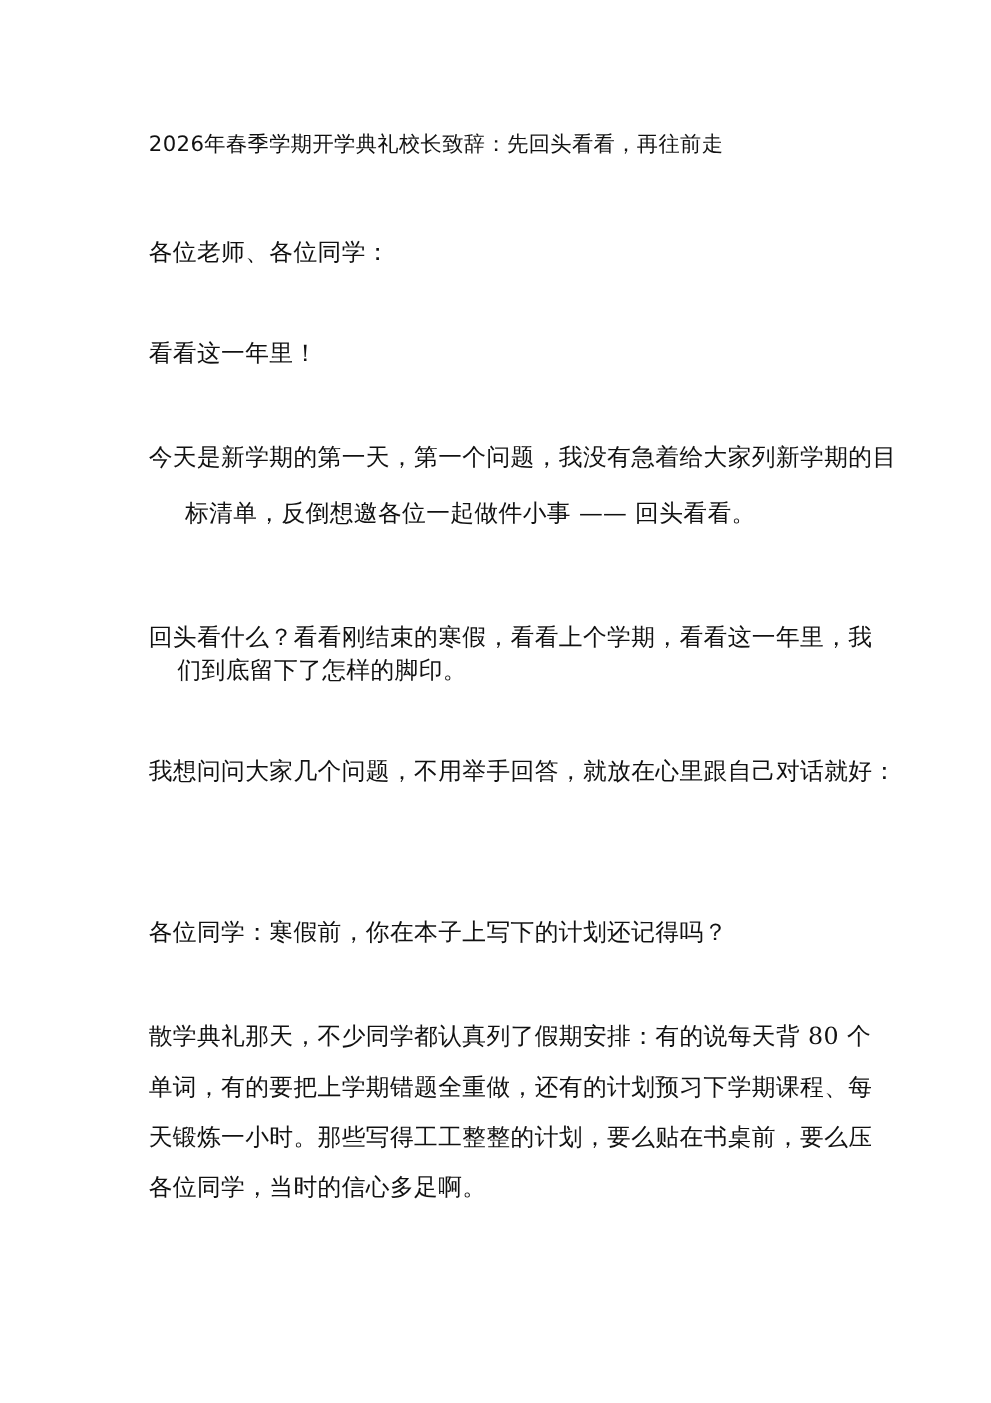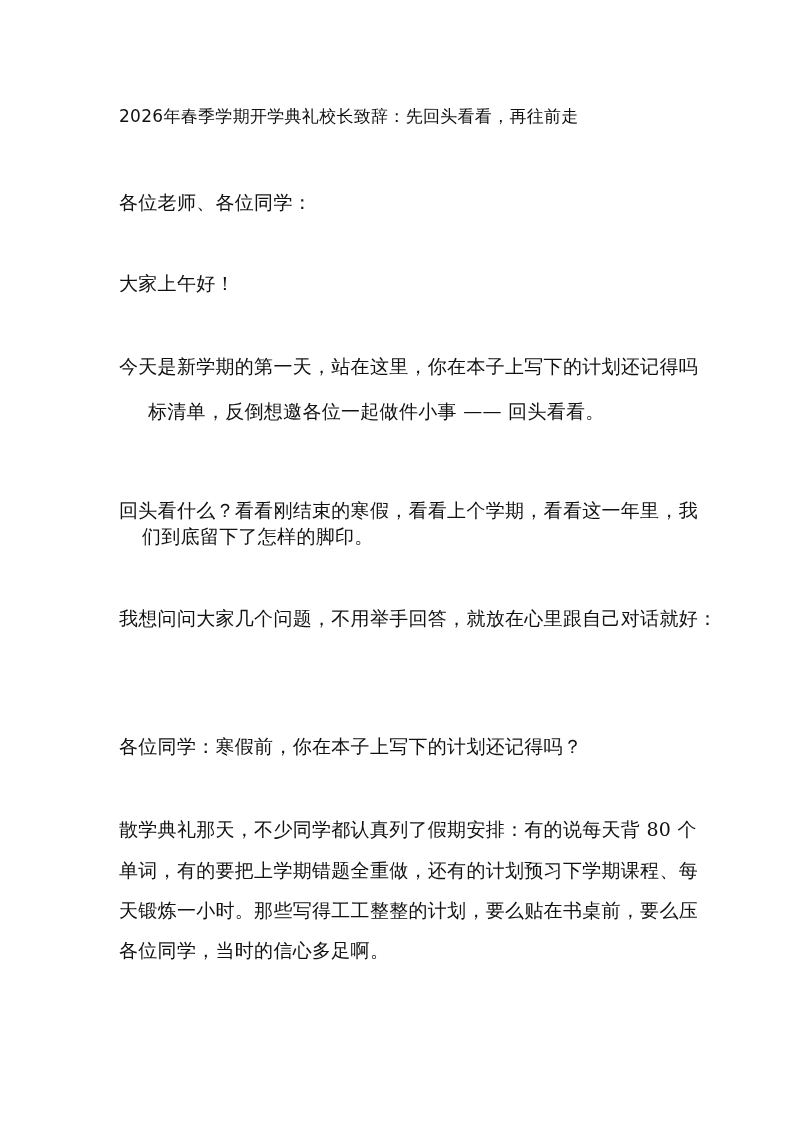--- a/index.html
+++ b/index.html
@@ -14,34 +14,34 @@
       font-size: 19px; line-height: 22px; letter-spacing: 0.3px;
     }
     .title { font-family: "DejaVu Sans", "Liberation Sans", sans-serif; font-size: 17px; }
   </style>
 </head>
 <body>
 
 <div class="page">
   <div class="line title" style="top:105px;">2026年春季学期开学典礼校长致辞：先回头看看，再往前走</div>
   <div class="line" style="top:191px;">各位老师、各位同学：</div>
-  <div class="line" style="top:272px;">大家上午好！</div>
+  <div class="line" style="top:272px;">看看这一年里！</div>
 
   <div>
-    <div class="line" style="top:355px;">今天是新学期的第一天，站在这里，你在本子上写下的计划还记得吗</div>
+    <div class="line" style="top:355px;">今天是新学期的第一天，第一个问题，我没有急着给大家列新学期的目</div>
     <div class="line" style="top:400px;margin-left:29px;">标清单，反倒想邀各位一起做件小事 —— 回头看看。</div>
   </div>
 
   <div>
     <div class="line" style="top:483px;margin-top:16px;">回头看什么？看看刚结束的寒假，看看上个学期，看看这一年里，我</div>
     <div class="line" style="top:525px;margin-left:23px;">们到底留下了怎样的脚印。</div>
   </div>
 
   <div>
-    <div class="line" style="top:607px;">我想问问大家几个问题，不用举手回答，就放在心里跟自己对话就好：</div>
+    <div class="line" style="top:607px;font-family:Liberation Serif, serif;">我想问问大家几个问题，不用举手回答，就放在心里跟自己对话就好：</div>
   </div>
 
   <div>
     <div class="line" style="top:735px;">各位同学：寒假前，你在本子上写下的计划还记得吗？</div>
   </div>
 
   <div>
     <div class="line" style="top:818px;">散学典礼那天，不少同学都认真列了假期安排：有的说每天背 80 个</div>
     <div class="line" style="top:859px;">单词，有的要把上学期错题全重做，还有的计划预习下学期课程、每</div>
     <div class="line" style="top:899px;">天锻炼一小时。那些写得工工整整的计划，要么贴在书桌前，要么压</div>

